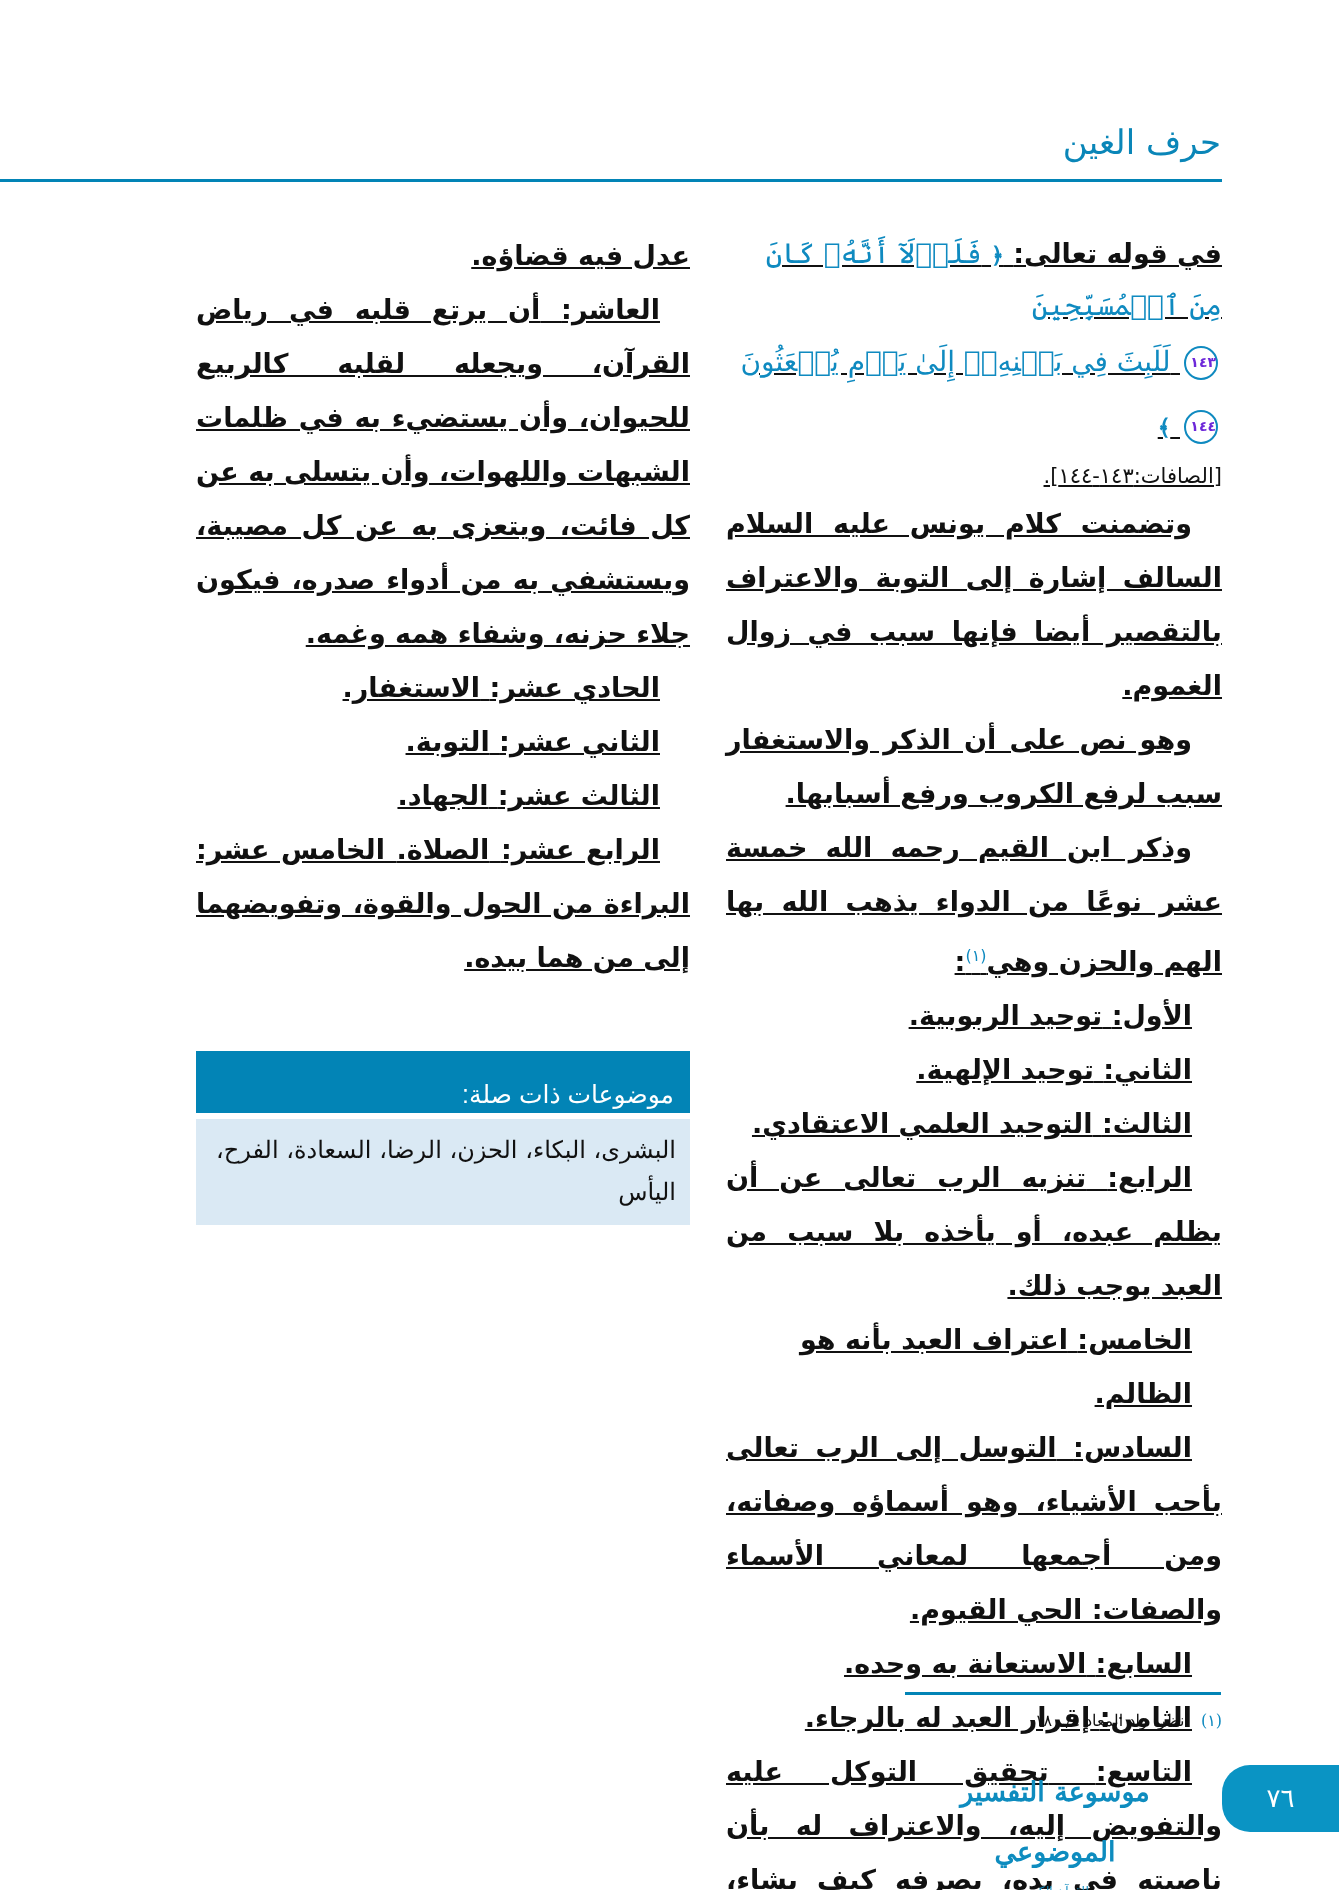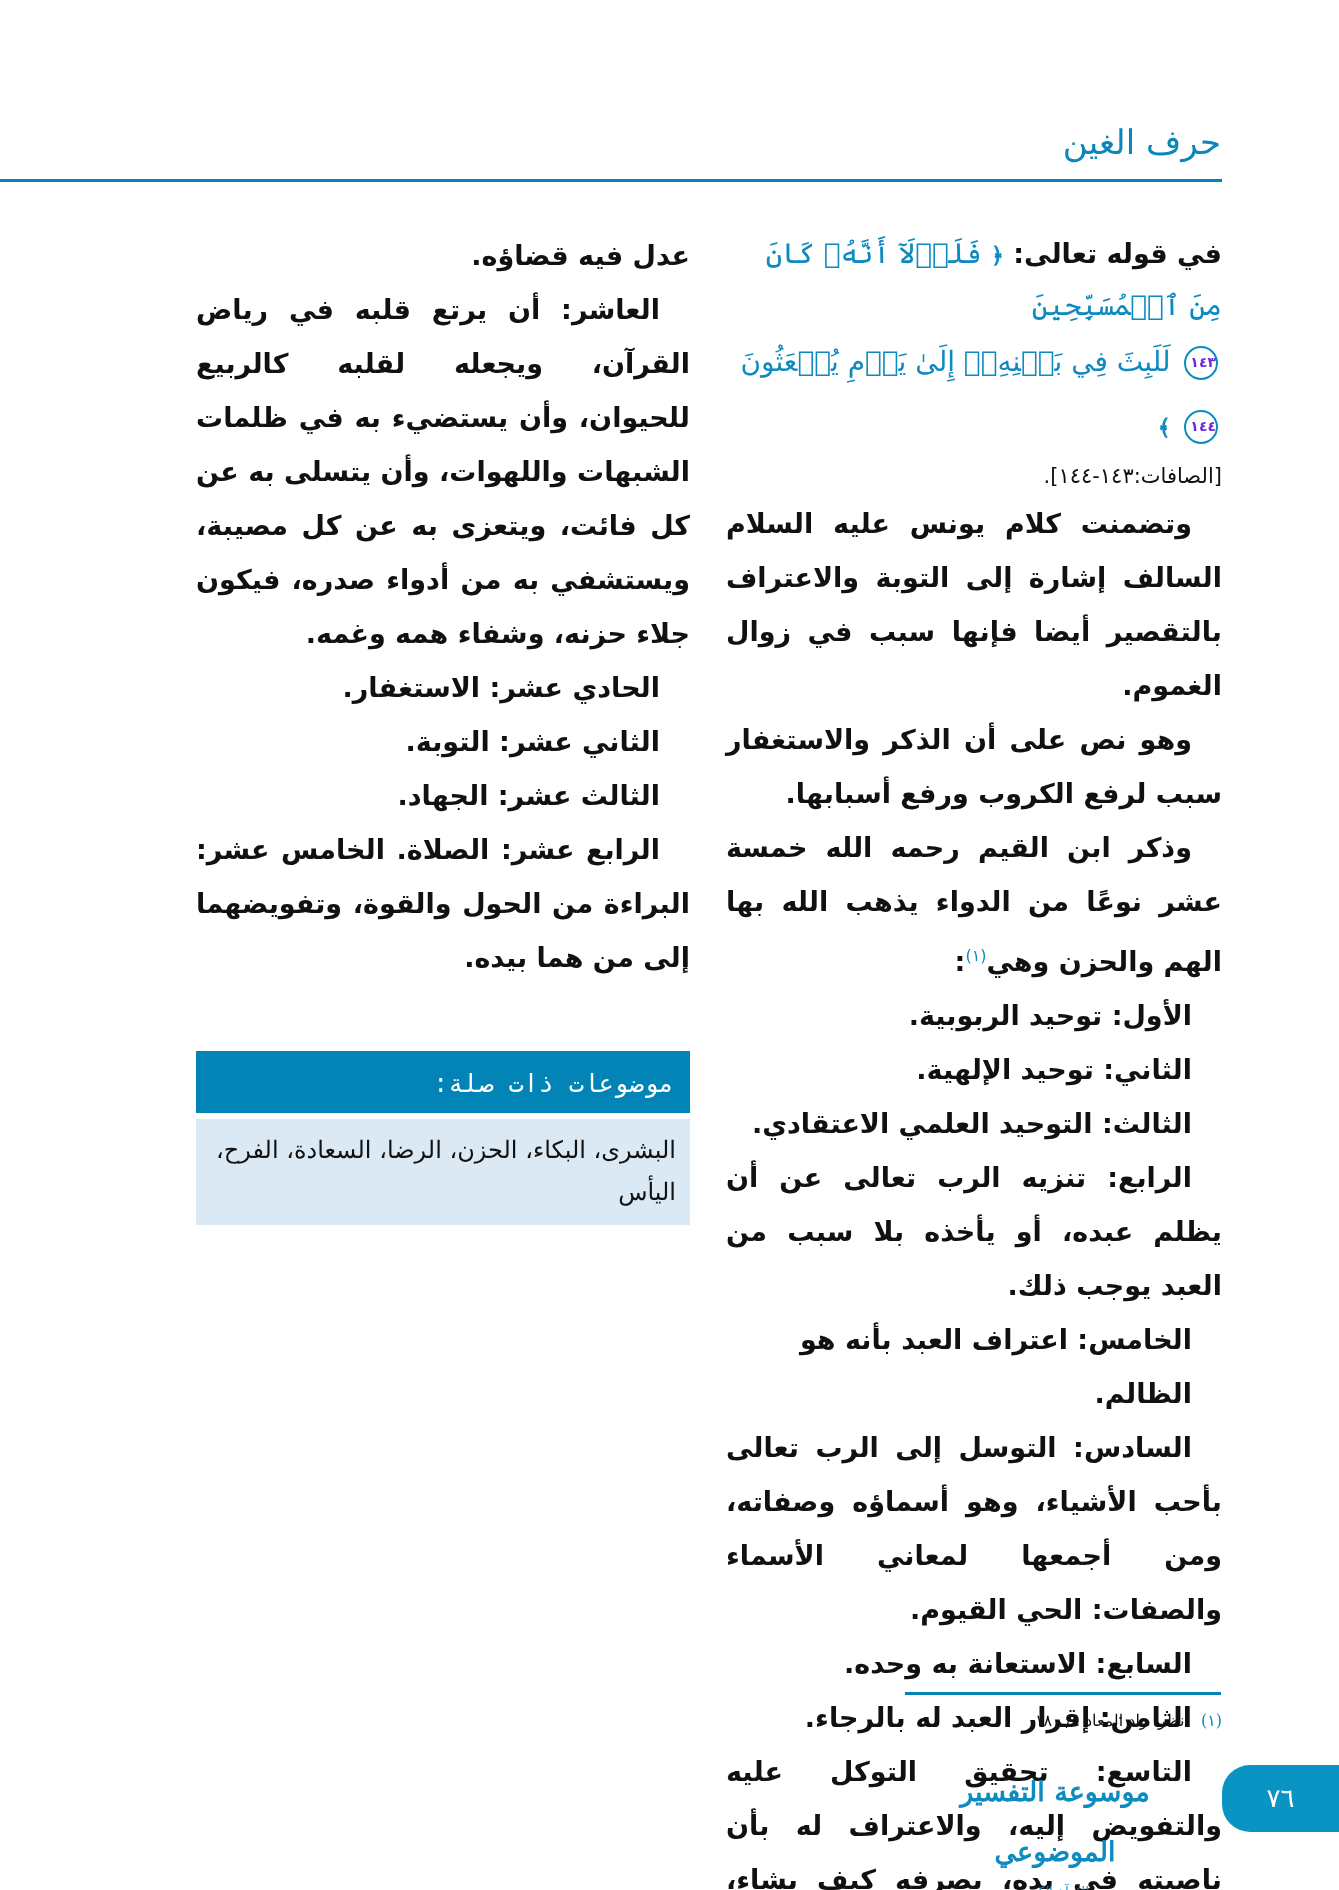--- a/index.html
+++ b/index.html
@@ -13,21 +13,21 @@
   
   #hdr-title {
     right:118px; top:122px; font-family:"DejaVu Serif", serif;
     font-size:34px; color:#0a86b8; font-weight:normal; white-space:nowrap;
   }
   #hdr-rule { left:0; top:179px; width:1222px; height:3px; background:#0284b6; }
 
   
   .col { direction:rtl; text-align:justify; text-align-last:right;
          font-family:"DejaVu Sans", sans-serif; font-weight:bold;
-         font-size:27px; line-height:54px; color:#111; }
+         font-size:27px; line-height:54px; color:#111;text-decoration:underline; }
   #col-right { right:117px; top:229px; width:496px; }
   #col-left { left:196px; top:229px; width:494px; }
 
   .p { margin:0; }
   .indent { text-indent:30px; }
   .term { font-weight:bold; }
 
   .quran { color:#0f8ac0; font-family:"DejaVu Serif", serif; font-weight:normal; font-size:28px; }
   .orn { color:#0f8ac0; font-size:22px; }
   .ayah-num {
@@ -36,22 +36,22 @@
     font-weight:bold; vertical-align:middle; margin:15px 4px; font-family:"DejaVu Sans", sans-serif;
   }
   .ref { font-weight:normal; font-size:21px; line-height:34px; display:block; }
   .fnref { color:#0f8ac0; font-size:16px; vertical-align:super; font-weight:normal; }
 
   .short { text-align:right; text-align-last:right; padding-right:30px; }
 
   
   #box-head {
     left:196px; top:1051px; width:494px; height:62px; background:#0284b6;
-    color:#fff; direction:rtl; font-family:Liberation Mono, monospace;
-    font-size:25px; line-height:62px; padding:4px; box-sizing:border-box;
+    color:#fff; direction:rtl; font-family:Liberation Sans, sans-serif;
+    font-size:25px; line-height:62px; padding:12px; box-sizing:border-box;
   }
   #box-head span { position:absolute; right:16px; }
   #box-body {
     left:196px; top:1119px; width:494px; height:106px; background:#dae9f4;
     direction:rtl; text-align:right; font-family:"DejaVu Serif", serif;
     font-size:24px; line-height:42px; padding:10px 14px 0 14px; box-sizing:border-box;
     color:#111;
   }
 
   

